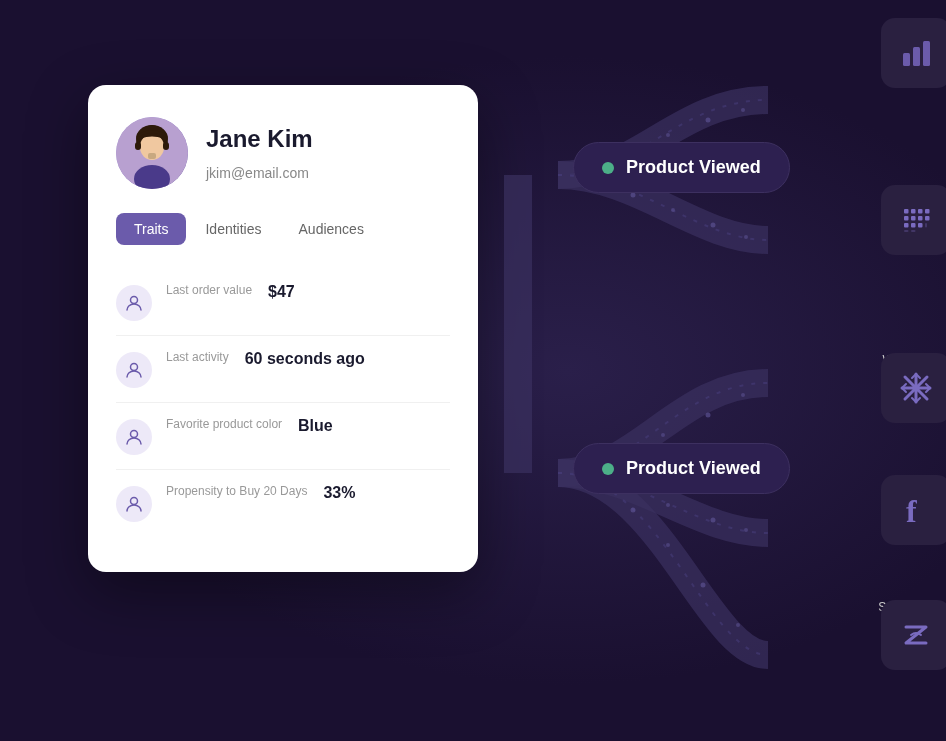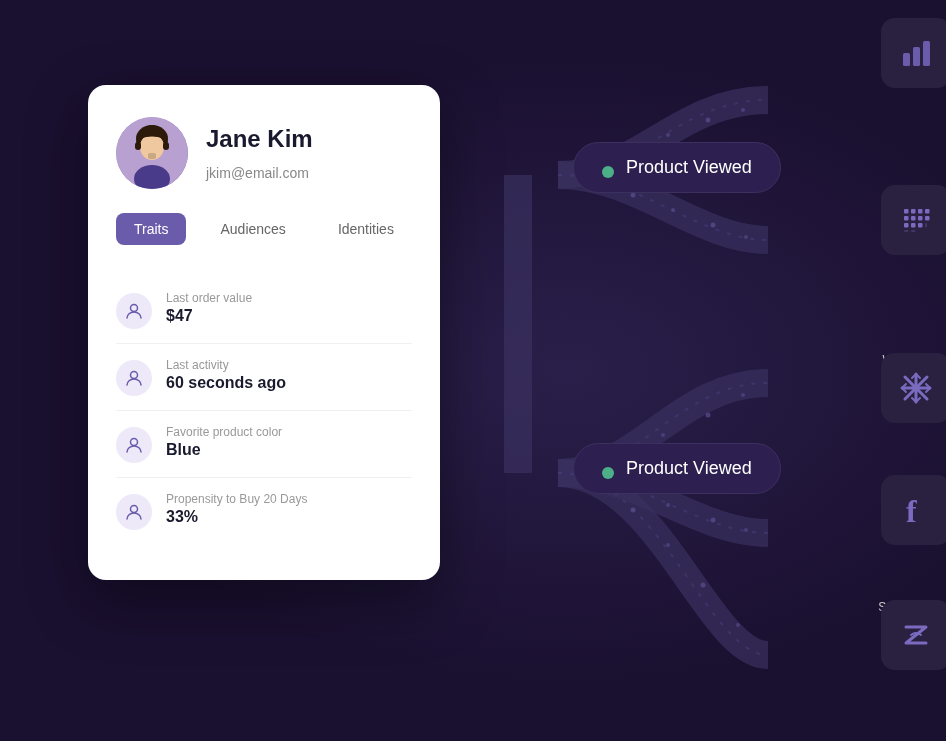--- a/index.html
+++ b/index.html
@@ -17,21 +17,21 @@
       position: absolute;
       inset: 0;
       background: radial-gradient(ellipse at 60% 50%, #2a1f4a 0%, #1a1030 60%);
     }
 
     
     .profile-card {
       position: absolute;
       left: 88px;
       top: 85px;
-      width: 352px;
+      width: 390px;
       background: #ffffff;
       border-radius: 18px;
       padding: 32px 28px 36px;
       box-shadow: 0 20px 60px rgba(0,0,0,0.4);
     }
 
     .profile-header {
       display: flex;
       align-items: center;
       gap: 18px;
@@ -63,22 +63,22 @@
 
     .profile-email {
       font-size: 14px;
       color: #888;
       margin-top: 11px;
     }
 
     
     .tabs {
       display: flex;
-      gap: 16px;
-      margin-bottom: 32px;
+      gap: 1px;
+      margin-bottom: 24px;
     }
 
     .tab {
       padding: 8px 18px;
       border-radius: 8px;
       font-size: 14px;
       font-weight: 500;
       cursor: pointer;
       border: none;
       background: transparent;
@@ -115,21 +115,21 @@
       margin-top: 2px;
     }
 
     .trait-icon svg {
       width: 18px;
       height: 18px;
     }
 
     .trait-content {
       display: flex;
-      flex-direction: column;
+      gap: 16px;
     }
 
     .trait-label {
       font-size: 12px;
       color: #999;
       margin-bottom: 2px;
     }
 
     .trait-value {
       font-size: 16px;
@@ -181,23 +181,23 @@
 
     
     .event-bubble {
       position: absolute;
       background: #2d2050;
       border: 1px solid #3d3060;
       border-radius: 30px;
       padding: 14px 28px;
       color: #fff;
       font-size: 18px;
-      font-weight: 400;
-      display: flex;
-      align-items: flex-end;
+      font-weight: 700;
+      display: flex;
+      align-items: center;
       gap: 12px;
       white-space: nowrap;
     }
 
     .event-dot {
       width: 12px;
       height: 12px;
       border-radius: 50%;
       background: #4caf88;
       flex-shrink: 0;
@@ -232,22 +232,22 @@
     </div>
 
     <div>
       <div class="profile-name">Jane Kim</div>
       <div class="profile-email">jkim@email.com</div>
     </div>
   </div>
 
   <div class="tabs">
     <button class="tab active">Traits</button>
+    <button class="tab">Identities</button>
     <button class="tab">Audiences</button>
-    <button class="tab">Identities</button>
   </div>
 
   <div class="trait-item">
     <div class="trait-icon">
       <svg viewBox="0 0 18 18" fill="none">
         <circle cx="9" cy="6" r="3.5" stroke="#6b5bab" stroke-width="1.5"></circle>
         <path d="M2 16c0-3.314 3.134-6 7-6s7 2.686 7 6" stroke="#6b5bab" stroke-width="1.5" stroke-linecap="round"></path>
       </svg>
     </div>
     <div class="trait-content">

